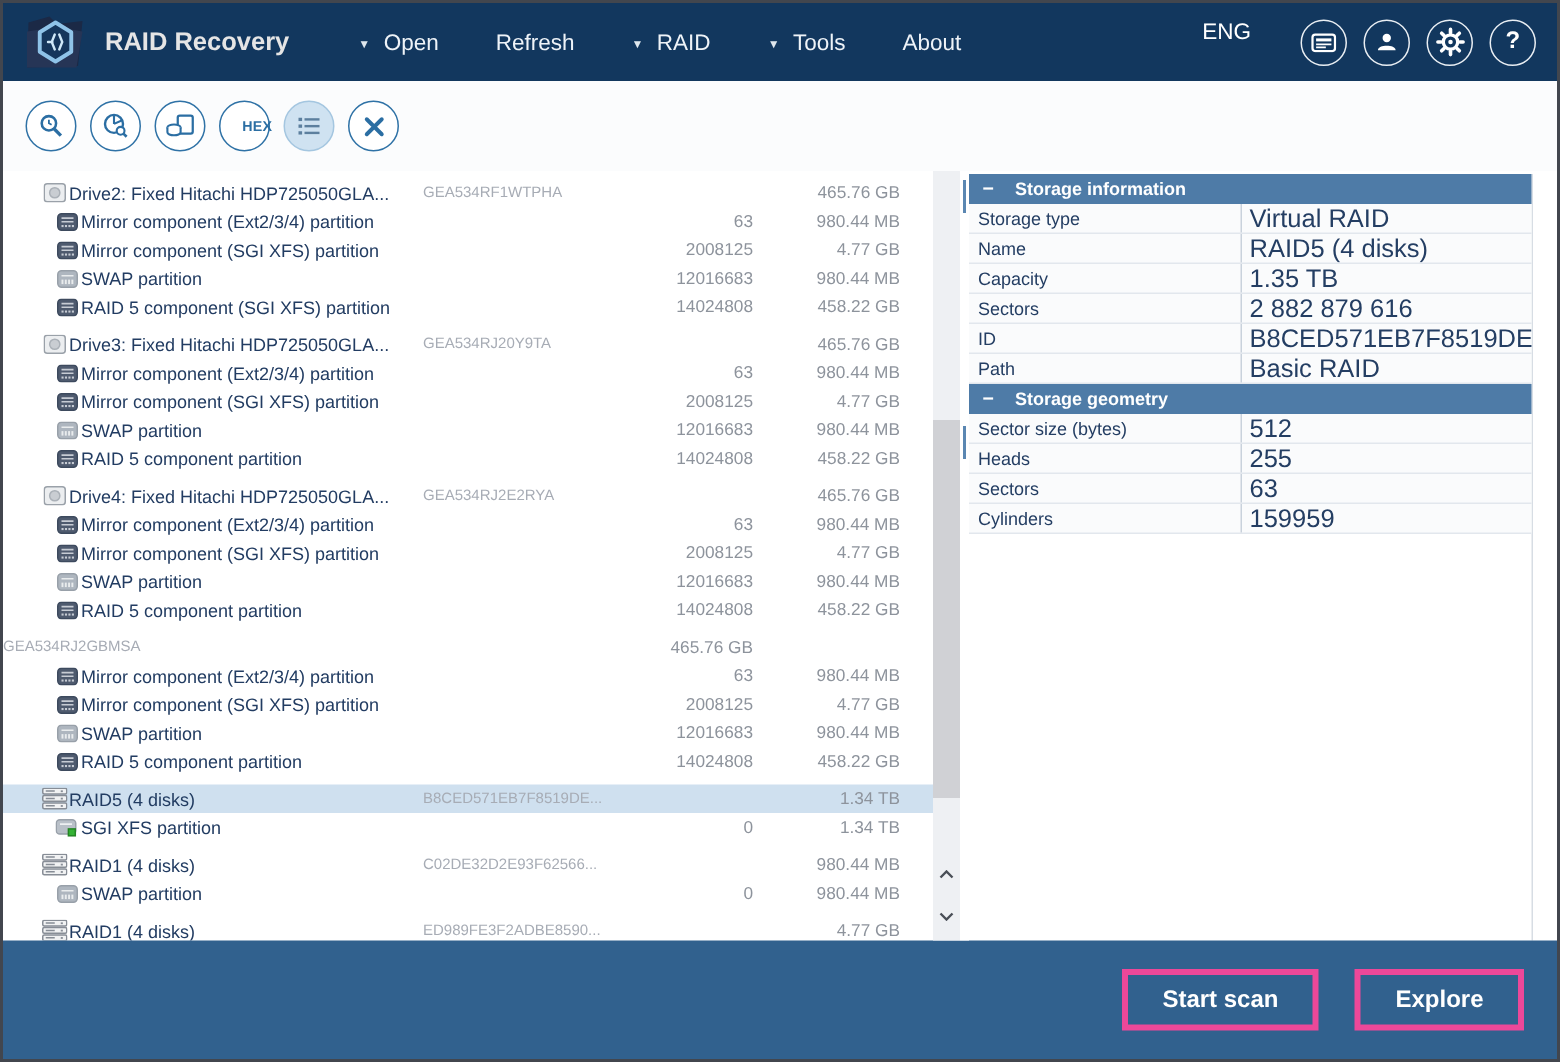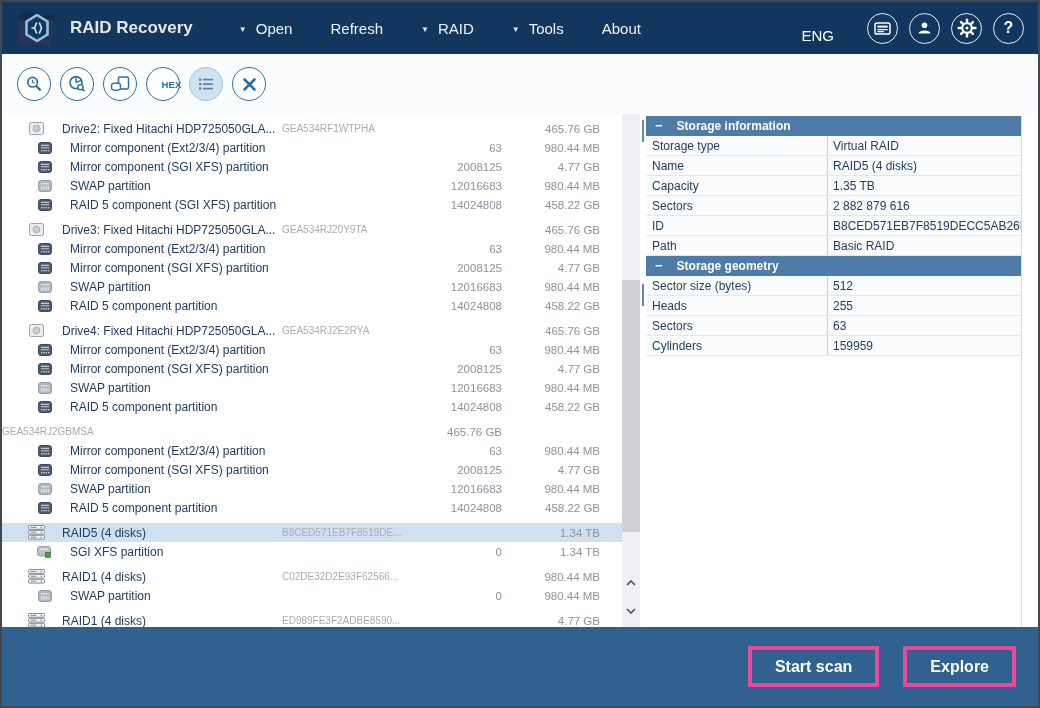--- a/index.html
+++ b/index.html
@@ -7,42 +7,42 @@
     display:flex;flex-direction:column;background:#fff;
     font-family:"Liberation Sans",sans-serif;overflow:hidden;}
   
   .header{flex:0 0 52px;background:#12375e;display:flex;align-items:center;
     padding:0 14px 0 12px;}
   .logo{width:46px;height:40px;flex:0 0 46px;}
   .app-title{color:#e5e5e5;font-size:17px;font-weight:bold;margin-left:10px;white-space:nowrap;}
   .menu{display:flex;align-items:center;margin-left:46px;gap:38px;}
   .menu-item{color:#eef3f8;font-size:15px;display:flex;align-items:center;gap:9px;cursor:default;white-space:nowrap;}
   .menu-arrow{font-size:8px;color:#dfe7ee;transform:translateY(1px);}
-  .header-right{margin-left:auto;display:flex;align-items:flex-end;gap:11px;}
+  .header-right{margin-left:auto;display:flex;align-items:flex-start;gap:11px;}
   .lang{color:#fff;font-size:15px;margin-right:22px;}
   .hicon{width:31px;height:31px;border:1.6px solid #e9eef3;border-radius:50%;
     display:flex;align-items:center;justify-content:center;color:#fff;box-sizing:border-box;}
   .hicon .qm{font-size:16px;font-weight:bold;}
   
   .toolbar{flex:0 0 60px;background:#fbfcfd;display:flex;align-items:center;
     padding-left:15px;gap:9px;}
   .tbtn{width:34px;height:34px;border:1.7px solid #2f72a6;border-radius:50%;
     background:#fff;color:#2b6ea3;display:flex;align-items:center;justify-content:center;
     box-sizing:border-box;padding:0;font-family:inherit;}
   .tbtn .hex{font-size:9.5px;font-weight:bold;letter-spacing:.2px;color:#2b6ea3;margin-left:17px;}
   .tbtn.active{background:#cfe2f1;border-color:#a4c6e0;}
   
   .main{flex:1;display:flex;min-height:0;}
   .list{width:620px;flex:0 0 620px;padding-top:3px;overflow:hidden;background:#fff;}
   .row{display:grid;grid-template-columns:280px 165px 55px 98px;align-items:center;
     height:19px;padding-right:22px;font-size:12px;}
   .row.group{margin-top:6px;}
   .row:first-child{margin-top:2px;}
   .row.selected{background:#cfe0ef;}
-  .cname{display:flex;align-items:center;gap:17px;padding-left:26px;color:#223c62;
+  .cname{display:flex;align-items:center;gap:1px;padding-left:26px;color:#223c62;
     white-space:nowrap;overflow:hidden;}
   .row.child .cname{padding-left:34px;}
   .ticon{width:17px;flex:0 0 17px;display:flex;justify-content:center;align-items:center;}
   .cserial{color:#a7acb5;font-size:10px;white-space:nowrap;overflow:hidden;}
   .coffset,.csize{text-align:right;color:#8d939c;font-size:11.5px;white-space:nowrap;}
   
   .scrollbar{flex:0 0 18px;position:relative;background:#eef0f3;}
   .sb-thumb{position:absolute;left:0;width:18px;top:166px;height:252px;background:#d0d1d5;}
   .sb-arrow{position:absolute;left:0;width:18px;height:16px;display:flex;align-items:center;
     justify-content:center;}
@@ -54,21 +54,21 @@
   .splitter::before{top:6px;} .splitter::after{top:170px;}
   
   .panel{flex:1;background:#fff;padding-top:2px;}
   .ptables{width:376px;border-right:1px solid #d7dde4;min-height:100%;box-sizing:border-box;}
   .phead{height:20px;background:#4e7ba7;color:#fff;font-weight:bold;font-size:12px;
     display:flex;align-items:center;padding-left:9px;}
   .phead .minus{font-size:13px;margin-right:14px;font-weight:bold;transform:translateY(-1px);}
   .prow{display:grid;grid-template-columns:182px 1fr;height:19px;align-items:stretch;
     font-size:12px;color:#243e63;border-bottom:1px solid #e2e7ed;background:#fafbfc;}
   .plabel{padding-left:6px;border-right:1px solid #c9d2dc;display:flex;align-items:center;}
-  .pvalue{padding-left:5px;display:flex;align-items:center;font-size:12px;
+  .pvalue{padding-left:5px;display:flex;align-items:center;font-size:17px;
     white-space:nowrap;overflow:hidden;}
   
   .footer{flex:0 0 79px;background:#31618e;display:flex;align-items:center;
     justify-content:flex-end;gap:24px;padding-right:22px;}
   .fbtn{height:41px;border:4px solid #ec4899;background:transparent;color:#fff;
     font-weight:bold;font-size:16px;padding:0 23px;font-family:inherit;cursor:default;text-align:right;}
 </style>
 </head>
 <body>
 

